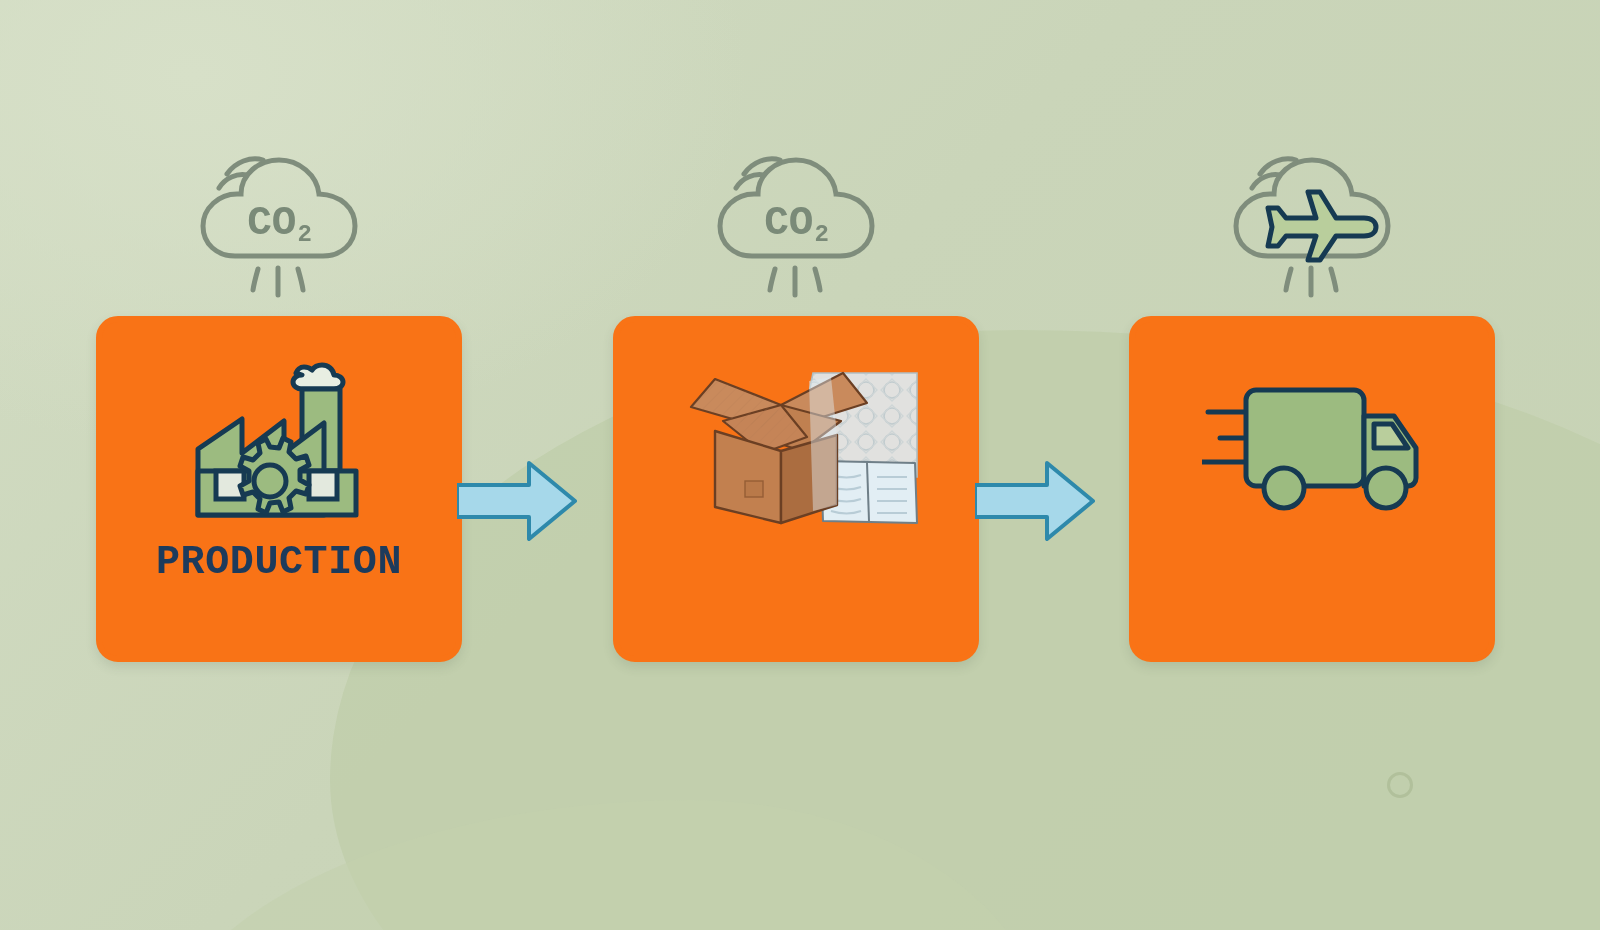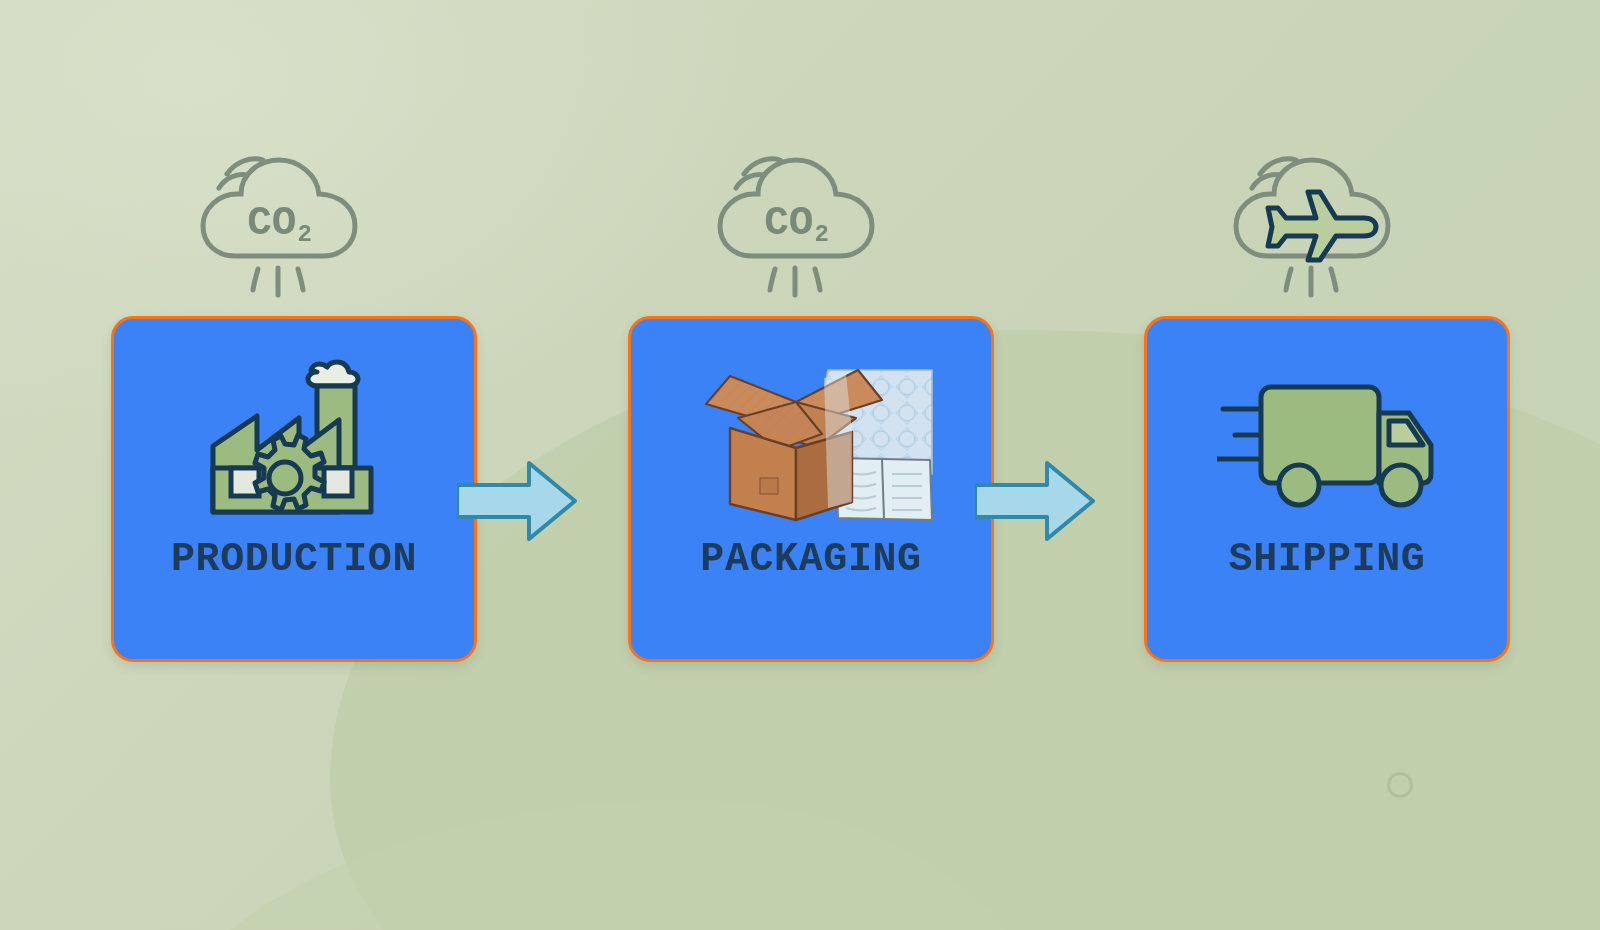--- a/index.html
+++ b/index.html
@@ -68,26 +68,26 @@
     top: 316px;
     width: 366px;
     height: 346px;
   }
   .step-0 { left: 96px; }
   .step-1 { left: 613px; }
   .step-2 { left: 1129px; }
 
   .card {
     position: absolute;
-    left: 15px;
+    left: 0;
     top: 0;
     width: 100%;
     height: 100%;
-    background: #3b82f6;
-    border: 3px solid #f97316;
+    background: #f97316;
+    border: 6px solid #f97316;
     border-radius: 22px;
     box-sizing: border-box;
     box-shadow: 0 5px 11px rgba(60,80,60,.13);
     display: flex;
     flex-direction: column;
     align-items: center;
     justify-content: flex-start;
   }
   .card-icon {
     margin-top: 26px;
@@ -262,21 +262,20 @@
             <path d="M110 54 L44 28 L20 56 L96 78 Z" fill="url(#corrug)" opacity=".7"></path>
             <path d="M110 54 L52 70 L92 102 L136 86 Z" fill="url(#corrug)" opacity=".6"></path>
 
             <path d="M44 80 L110 100 L110 172 L44 156 Z" fill="#c2804f" stroke="#6b3f23" stroke-width="2.4" stroke-linejoin="round"></path>
             <path d="M110 100 L166 84 L166 154 L110 172 Z" fill="#ab6d40" stroke="#6b3f23" stroke-width="2.4" stroke-linejoin="round"></path>
             <rect x="74" y="130" width="18" height="16" fill="#b87848" stroke="#8a5530" stroke-width="1.4" opacity=".8"></rect>
 
             <path d="M138 30 L160 26 L166 84 L166 154 L142 160 Z" fill="#dfebf1" opacity=".45"></path>
           </svg>
         </div>
-        <div class="card-label">PACKAGING</div>
       </div>
     </div>
 
     <div class="arrow arrow-1">
       <svg width="122" height="92" viewBox="0 0 122 92">
         <path d="M0 30 L72 30 L72 8 L118 46 L72 84 L72 62 L0 62 Z" fill="#a6d8ea" stroke="#2e89ab" stroke-width="4" stroke-linejoin="round"></path>
       </svg>
     </div>
 
     <div class="step step-2">
@@ -311,18 +310,17 @@
             <rect x="44" y="24" width="118" height="96" rx="10" fill="#9cbb80" stroke="#163a52" stroke-width="5"></rect>
 
             <path d="M162 50 L192 50 L214 82 L214 112 C214 116 211 120 206 120 L162 120 Z" fill="#9cbb80" stroke="#163a52" stroke-width="5" stroke-linejoin="round"></path>
 
             <path d="M172 58 L190 58 L206 82 L172 82 Z" fill="#b9ce9c" stroke="#163a52" stroke-width="5" stroke-linejoin="round"></path>
 
             <circle cx="82" cy="122" r="20" fill="#9cbb80" stroke="#163a52" stroke-width="5"></circle>
             <circle cx="184" cy="122" r="20" fill="#9cbb80" stroke="#163a52" stroke-width="5"></circle>
           </svg>
         </div>
-        <div class="card-label">SHIPPING</div>
       </div>
     </div>
 
   </div>
 </div>
 
 </body></html>

